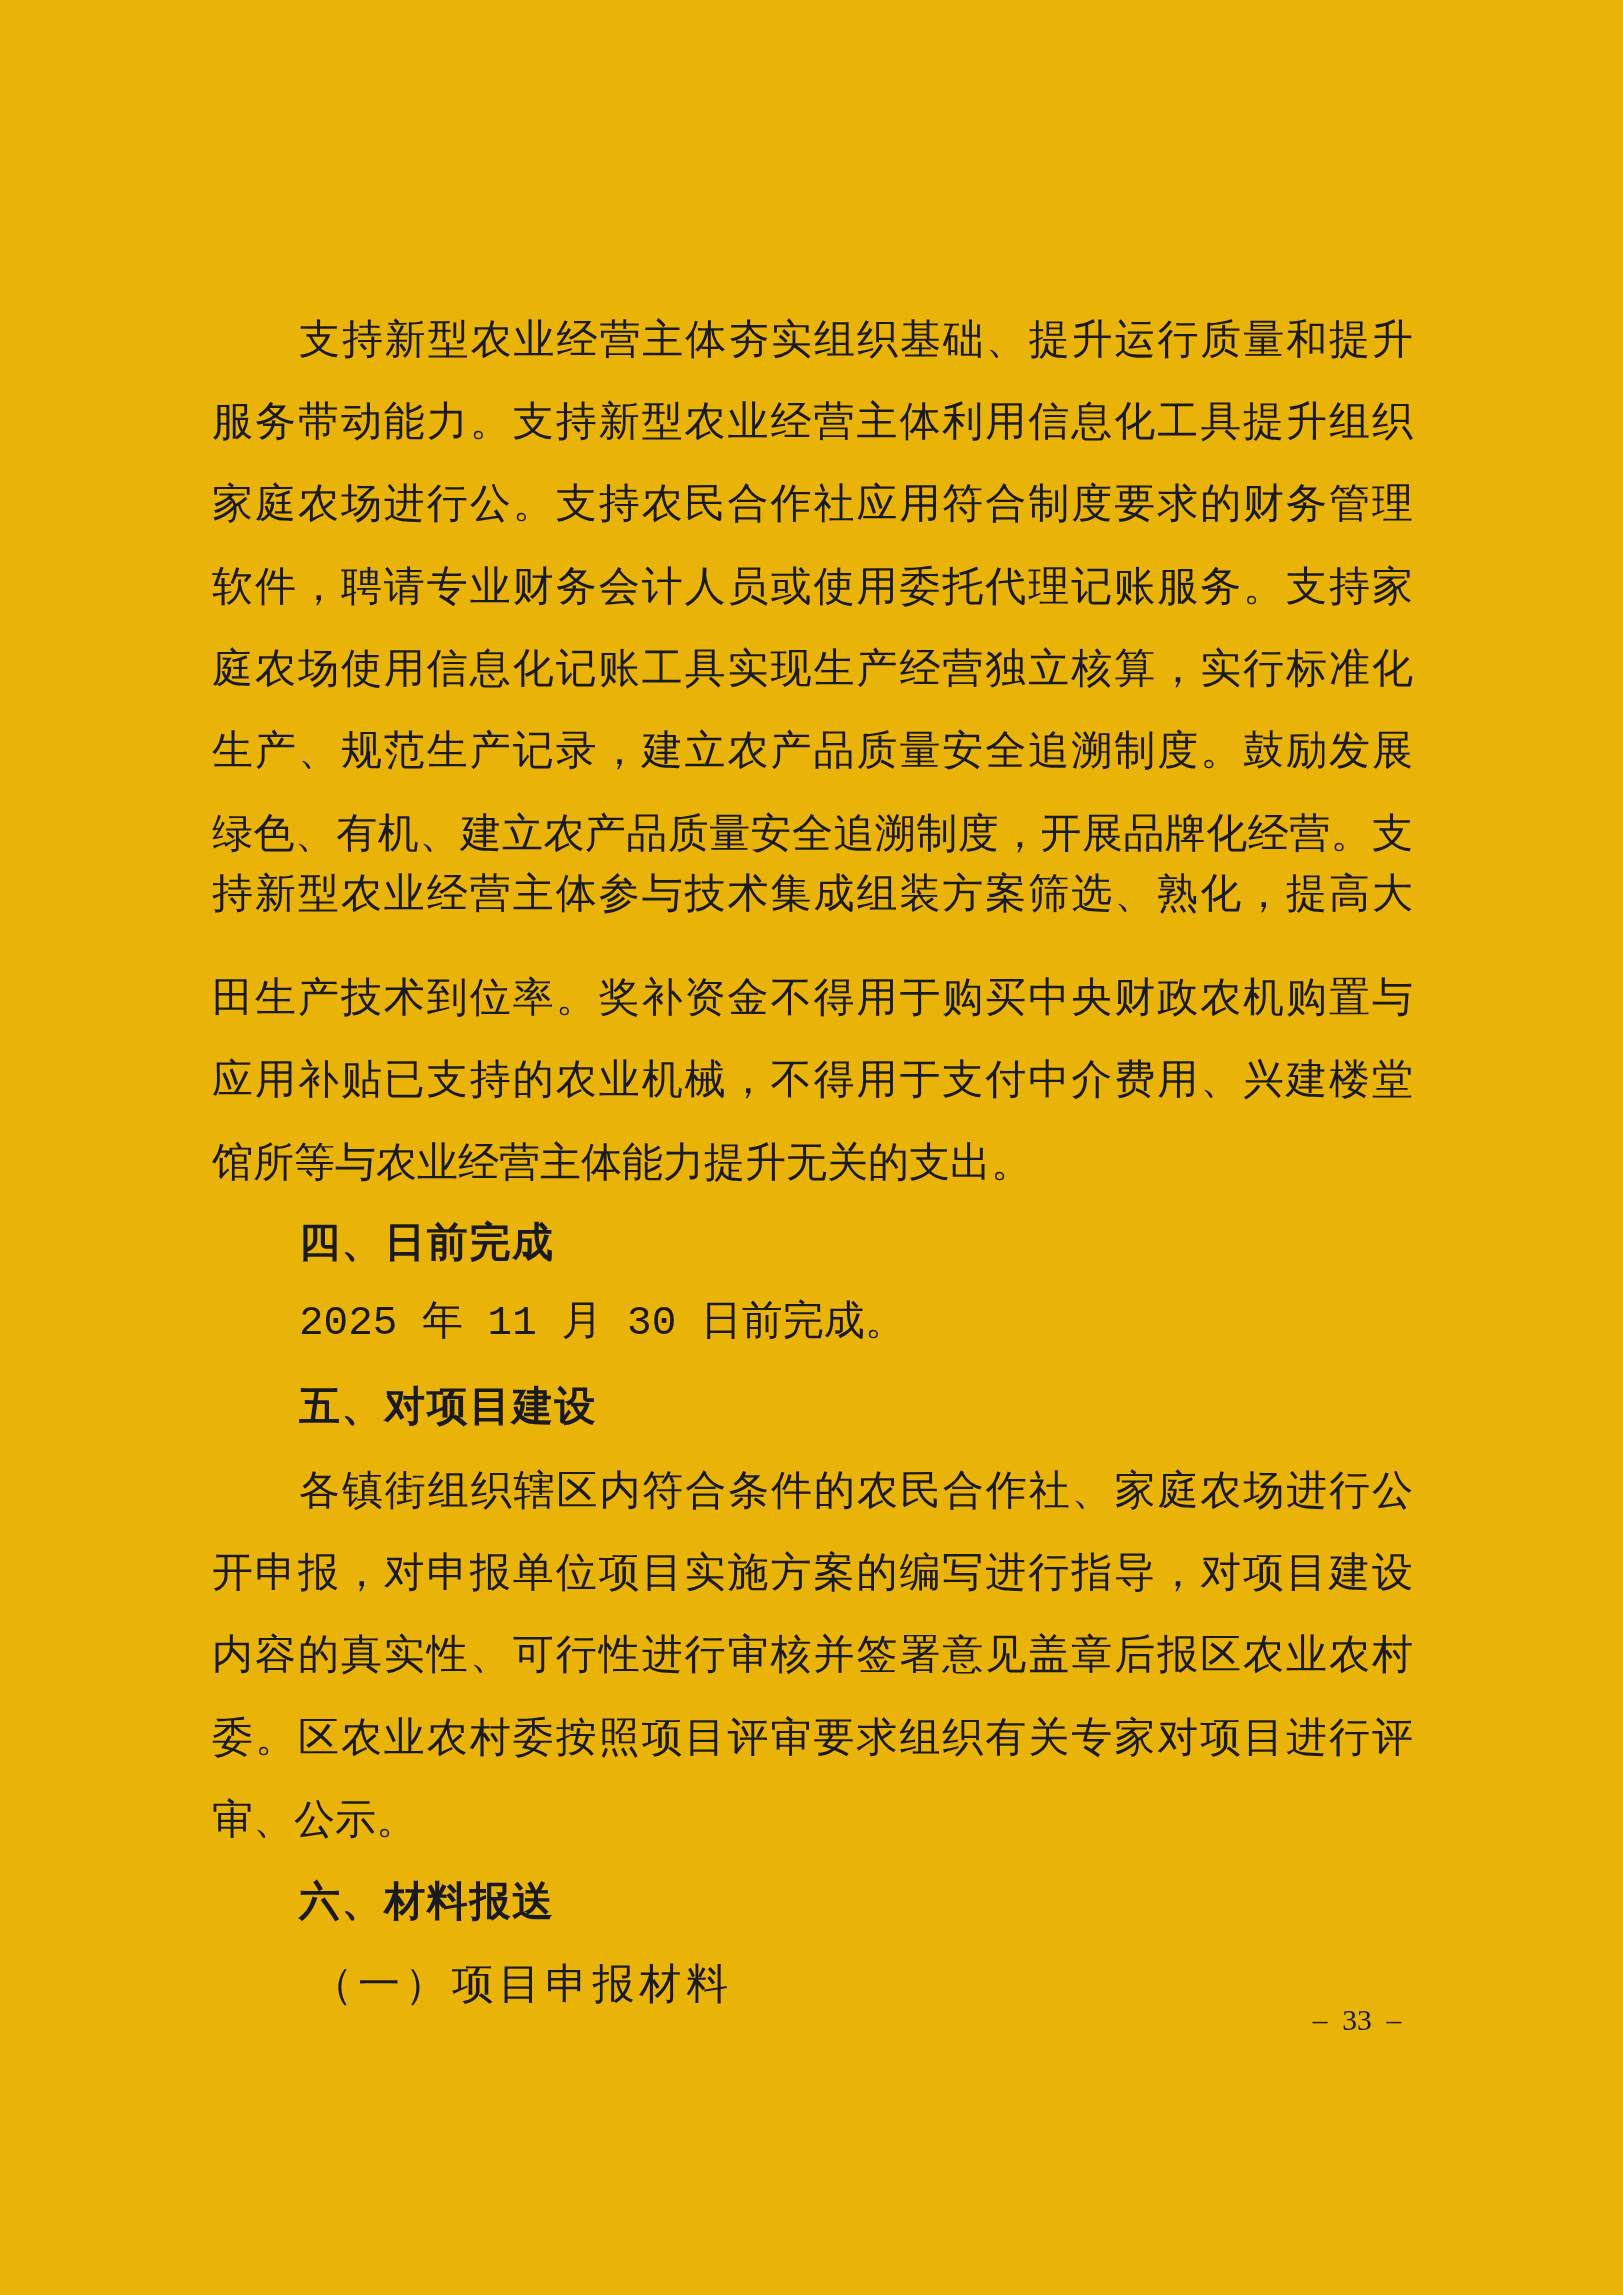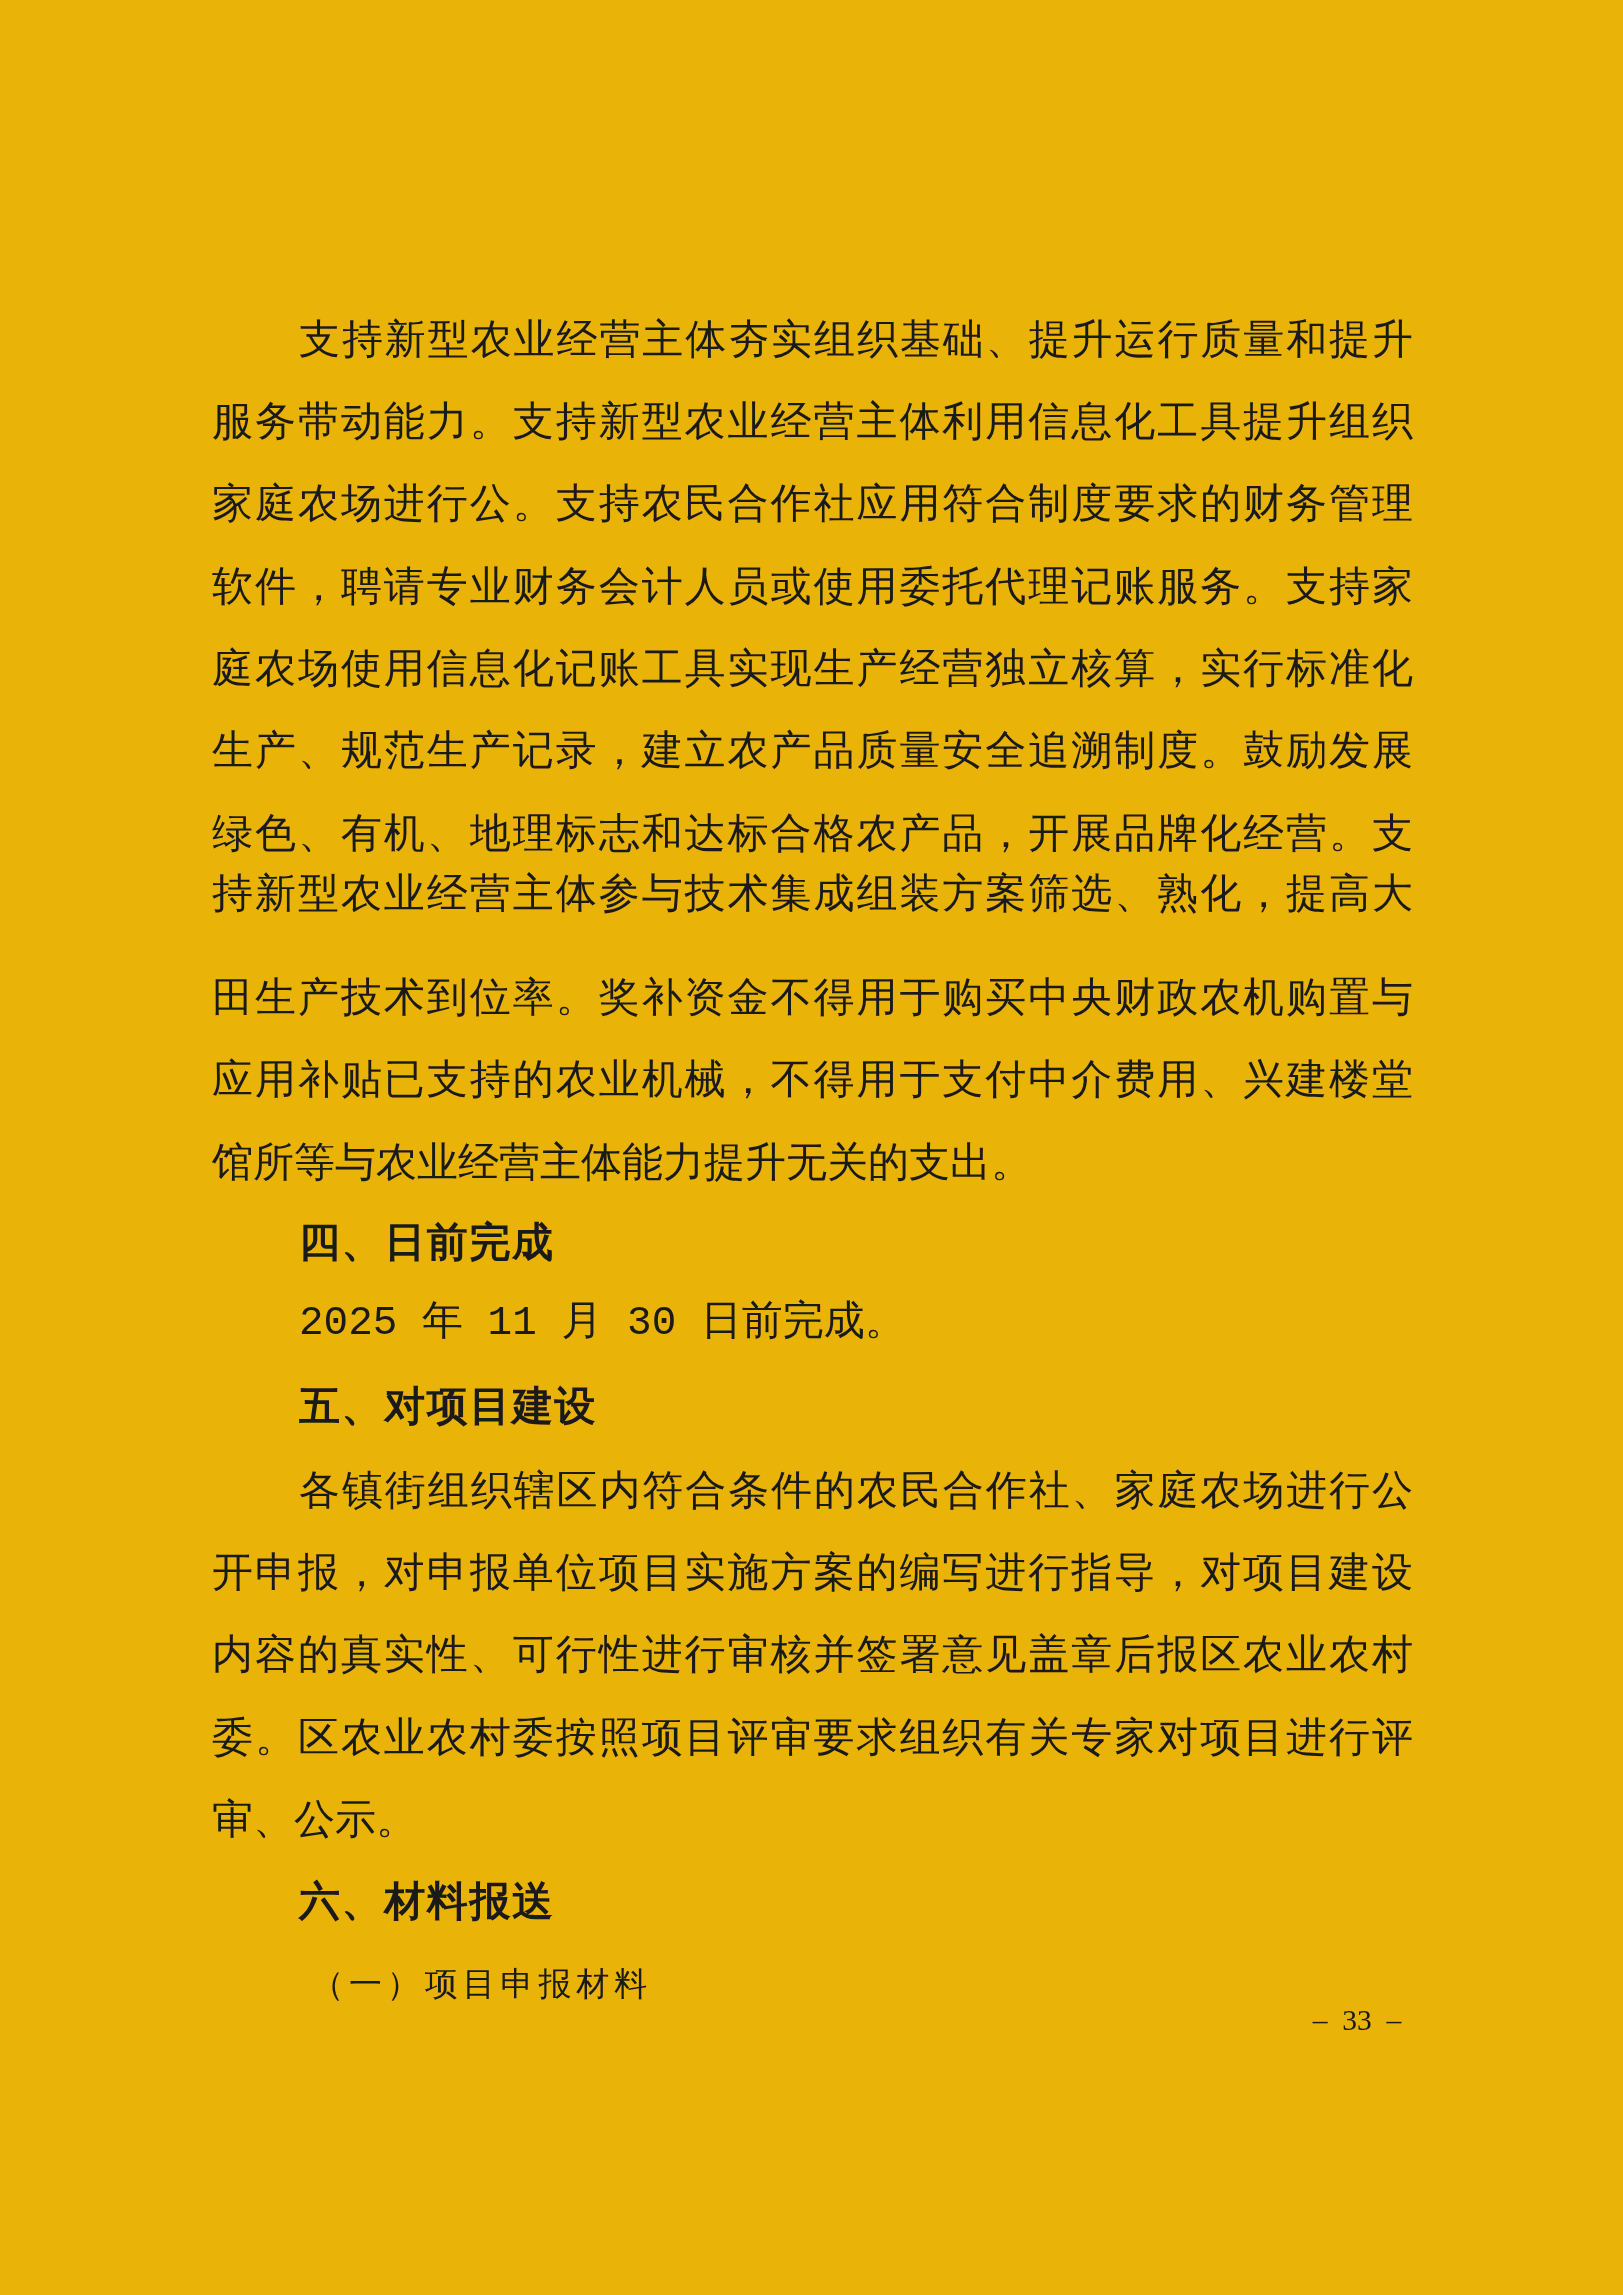--- a/index.html
+++ b/index.html
@@ -11,38 +11,38 @@
           letter-spacing: 0; }
   .line.indent { left: 299px; width: 1114px; }
   .line.last { text-align-last: left; }
   .heading { position: absolute; left: 299px; height: 82px; line-height: 82px;
              font-size: 41px; font-weight: bold; white-space: nowrap;
              font-family: "DejaVu Sans", "Liberation Sans", sans-serif; letter-spacing: 1.6px; }
   .plain { position: absolute; left: 299px; height: 82px; line-height: 82px;
            font-size: 41px; white-space: nowrap;
            font-family: Liberation Mono, monospace; }
   .sub { position: absolute; left: 311px; height: 82px; line-height: 82px;
-         font-size: 33px; white-space: nowrap; letter-spacing: 4.9px;
+         font-size: 42px; white-space: nowrap; letter-spacing: 4.9px;
          font-family: Liberation Serif, serif; }
   .pagenum { position: absolute; left: 1299px; top: 2000px; width: 116px; height: 41px;
              line-height: 41px; font-size: 29.5px; text-align: center; white-space: pre;
              font-family: "Liberation Serif", "DejaVu Serif", serif; }
 </style>
 </head>
 <body>
 
 <div class="page">
 
   <div class="line indent" style="top:298px">支持新型农业经营主体夯实组织基础、提升运行质量和提升</div>
   <div class="line" style="top:380px">服务带动能力。支持新型农业经营主体利用信息化工具提升组织</div>
   <div class="line" style="top:462px">家庭农场进行公。支持农民合作社应用符合制度要求的财务管理</div>
   <div class="line" style="top:545px">软件，聘请专业财务会计人员或使用委托代理记账服务。支持家</div>
   <div class="line" style="top:627px">庭农场使用信息化记账工具实现生产经营独立核算，实行标准化</div>
   <div class="line" style="top:709px">生产、规范生产记录，建立农产品质量安全追溯制度。鼓励发展</div>
-  <div class="line" style="top:792px">绿色、有机、地理标志和达标合格农产品，开展品牌化经营。支</div>
+  <div class="line" style="top:792px">绿色、有机、建立农产品质量安全追溯制度，开展品牌化经营。支</div>
   <div class="line" style="top:852px">持新型农业经营主体参与技术集成组装方案筛选、熟化，提高大</div>
   <div class="line" style="top:956px">田生产技术到位率。奖补资金不得用于购买中央财政农机购置与</div>
   <div class="line" style="top:1038px">应用补贴已支持的农业机械，不得用于支付中介费用、兴建楼堂</div>
   <div class="line last" style="top:1121px">馆所等与农业经营主体能力提升无关的支出。</div>
 
   <div class="heading" style="top:1201px">四、日前完成</div>
   <div class="plain" style="top:1282px">2025 年 11 月 30 日前完成。</div>
 
   <div class="heading" style="top:1365px">五、对项目建设</div>
   <div class="line indent" style="top:1449px">各镇街组织辖区内符合条件的农民合作社、家庭农场进行公</div>

